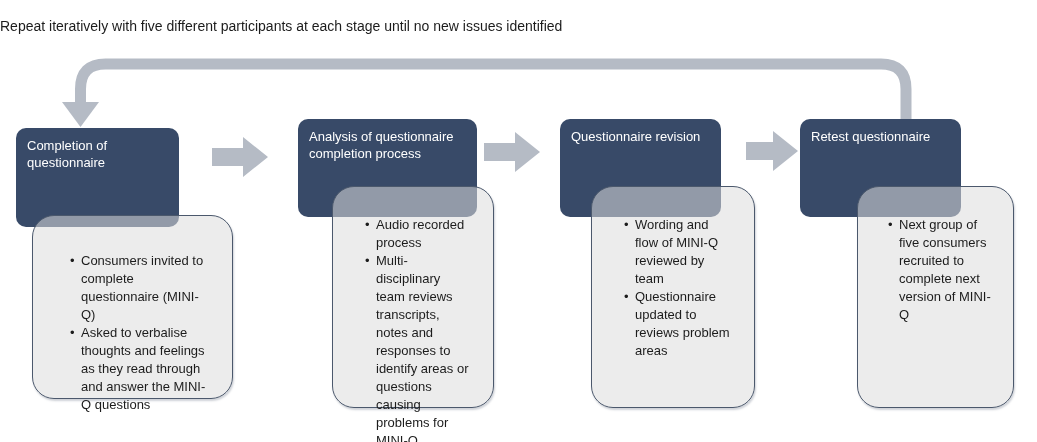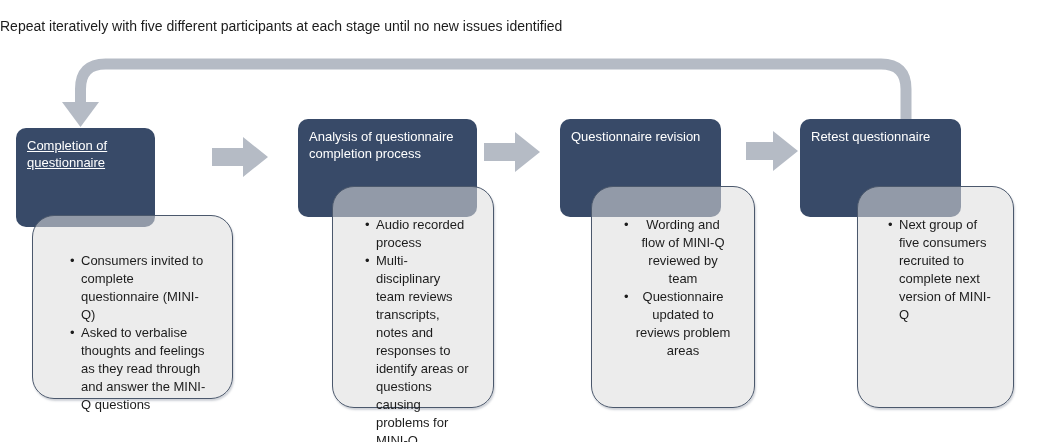--- a/index.html
+++ b/index.html
@@ -13,35 +13,35 @@
     text-align:left; font-size:14px; line-height:20px;
     color:var(--text-color,#1c1c1c);
   }
   svg.flow-layer { position:absolute; left:0; top:0; pointer-events:none; }
 
   .stage-header {
     position:absolute; box-sizing:border-box;
     background:var(--header-bg,#384A68); color:var(--header-text,#ffffff);
     border-radius:10px; padding:9px 11px; font-size:13px; line-height:17px;
   }
-  .h1 { left:16px;  top:128px; width:139px; height:99px;text-decoration:underline; }
+  .h1 { left:16px;  top:128px; width:163px; height:99px; }
   .h2 { left:298px; top:119px; width:179px; height:98px; }
   .h3 { left:560px; top:119px; width:161px; height:98px; }
   .h4 { left:800px; top:119px; width:161px; height:98px; }
 
   .stage-detail {
     position:absolute; box-sizing:border-box;
     background:var(--box-fill, rgba(220,220,220,0.55));
     border:1.4px solid var(--box-border,#4B586C);
     border-radius:22px;
     box-shadow:1px 2px 2px rgba(95,105,125,0.30);
   }
   .c1 { left:32px;  top:215px; width:201px; height:184px; }
   .c2 { left:332px; top:186px; width:162px; height:222px; }
-  .c3 { left:591px; top:186px; width:164px; height:222px;text-align:center; }
+  .c3 { left:591px; top:186px; width:164px; height:222px; }
   .c4 { left:857px; top:186px; width:157px; height:222px; }
 
   .stage-detail ul {
     margin:16px; padding:13px 7px 0 16px; list-style:none;
     font-size:13px; line-height:18px; color:var(--text-color,#1c1c1c);
   }
   .c1 ul { padding:20px 9px 0 21px; }
   .c4 ul { padding:13px 5px 0 14px; }
   .stage-detail li { position:relative; padding-left:11px; }
   .stage-detail li::before { content:"\2022"; position:absolute; left:0; }

